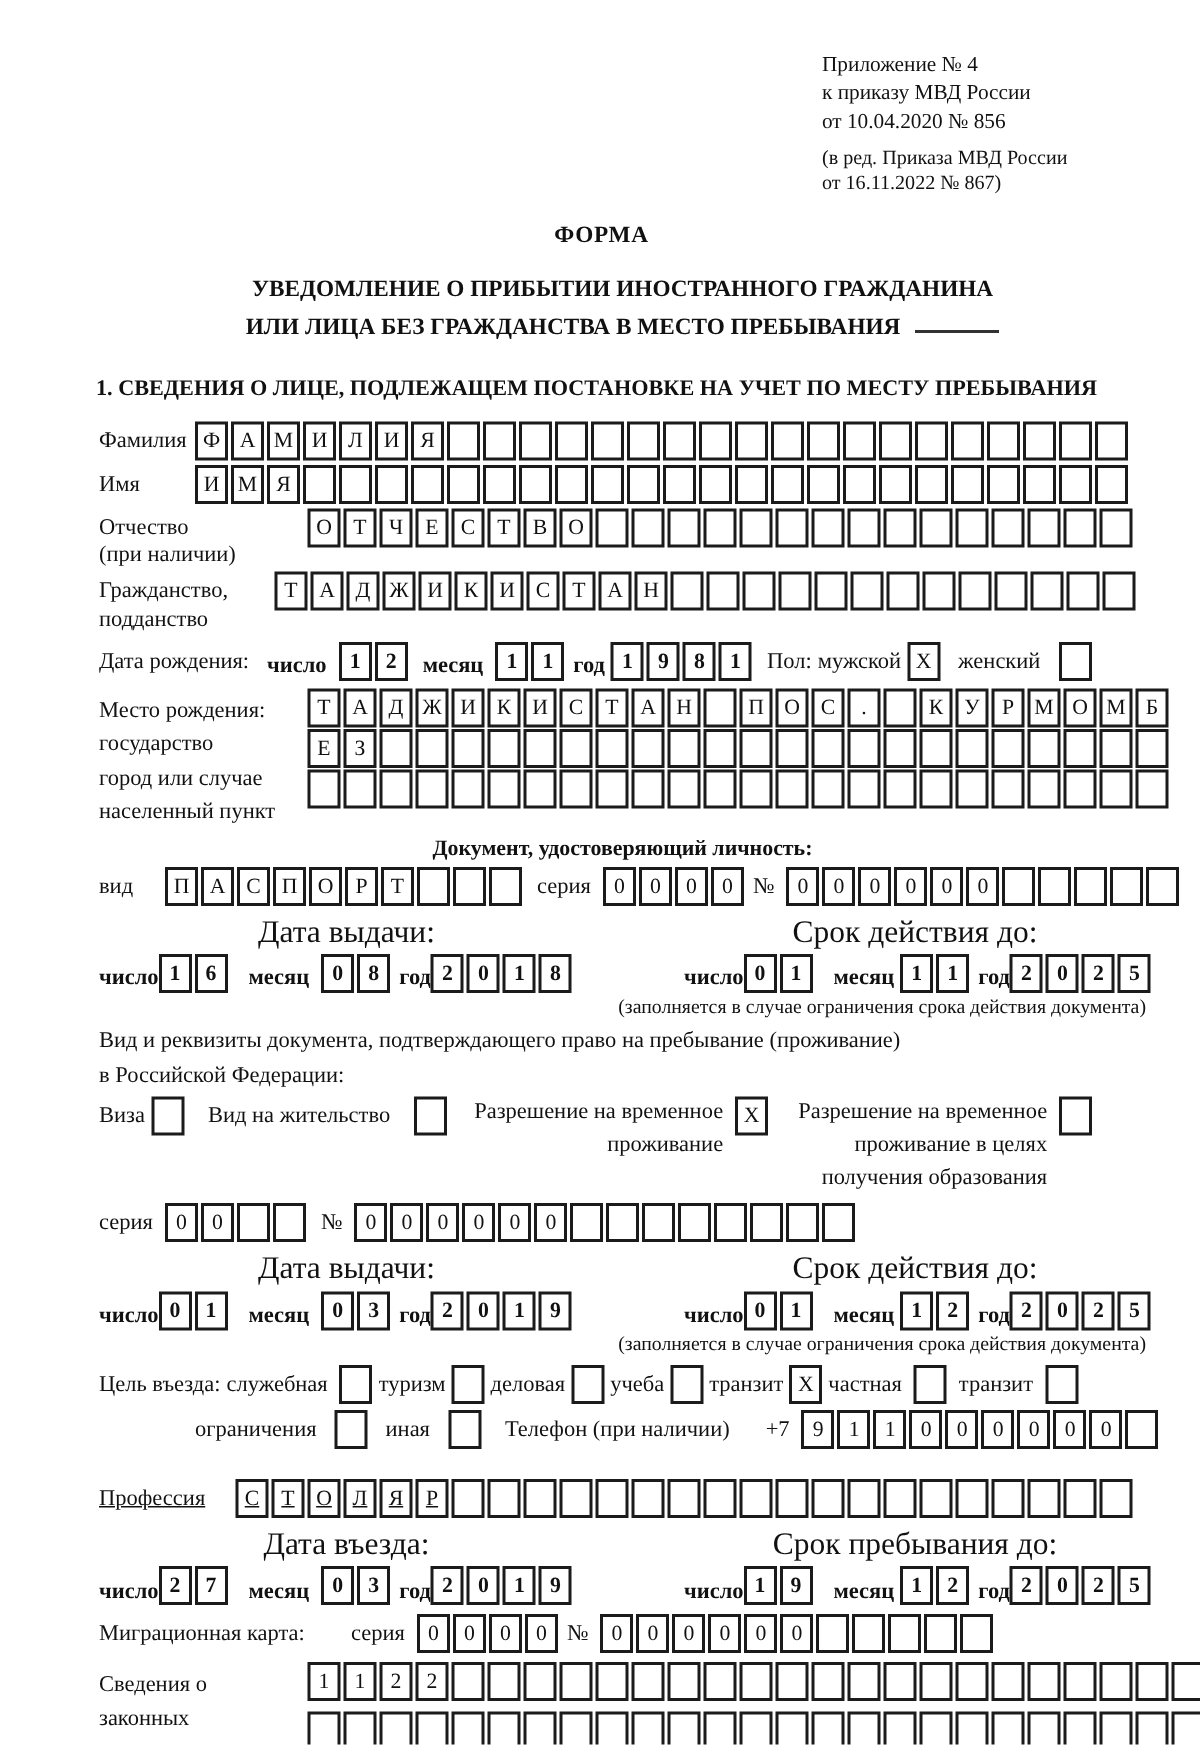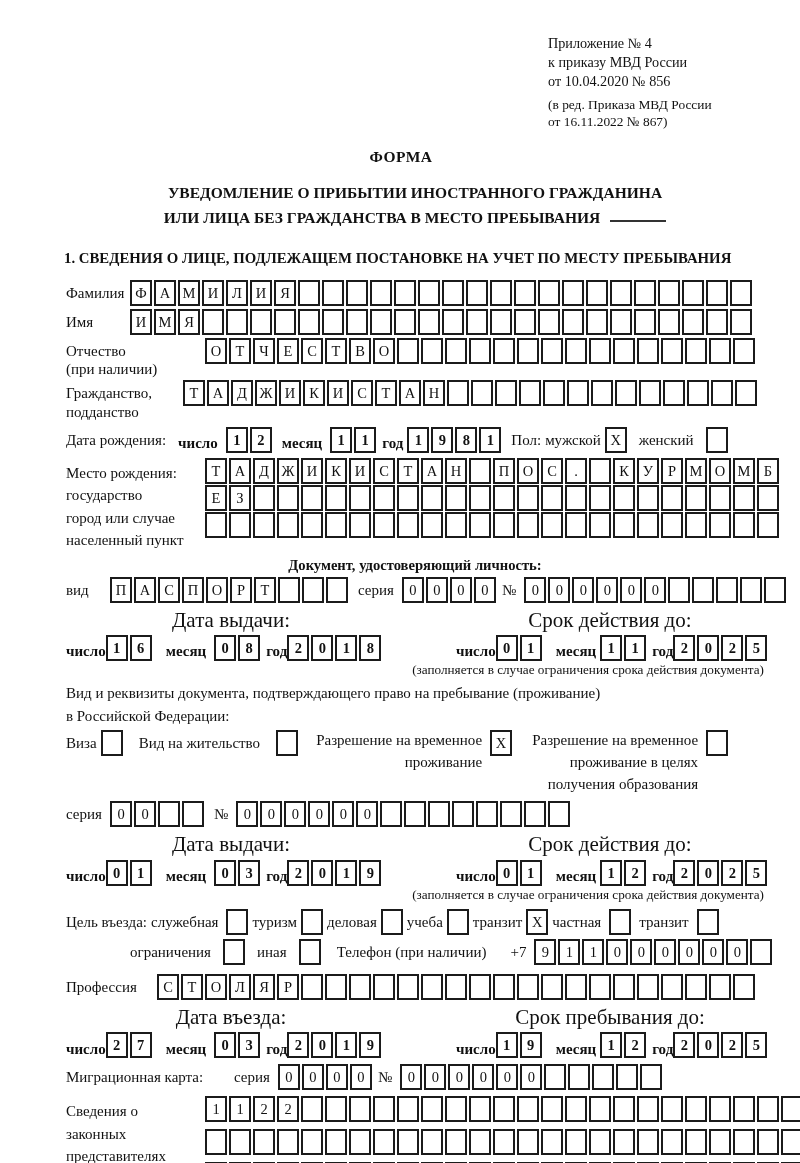--- a/index.html
+++ b/index.html
@@ -598,21 +598,21 @@
       <span class="cell">0</span>
       <span class="cell">0</span>
       <span class="cell">0</span>
       <span class="cell">0</span>
       <span class="cell">0</span>
       <span class="cell">0</span>
       <span class="cell"></span>
     </span>
 </div>
 
-<div class="row" style="margin-top:9px;">
+<div class="row" style="margin-top:20px;text-decoration:underline;">
   <span class="flabel w91">Профессия</span>
   <span class="cells">
       <span class="cell">С</span>
       <span class="cell">Т</span>
       <span class="cell">О</span>
       <span class="cell">Л</span>
       <span class="cell">Я</span>
       <span class="cell">Р</span>
       <span class="cell"></span>
       <span class="cell"></span>

